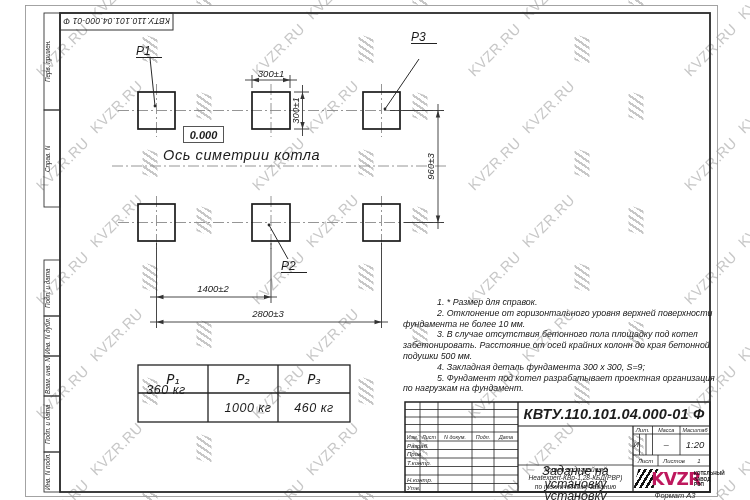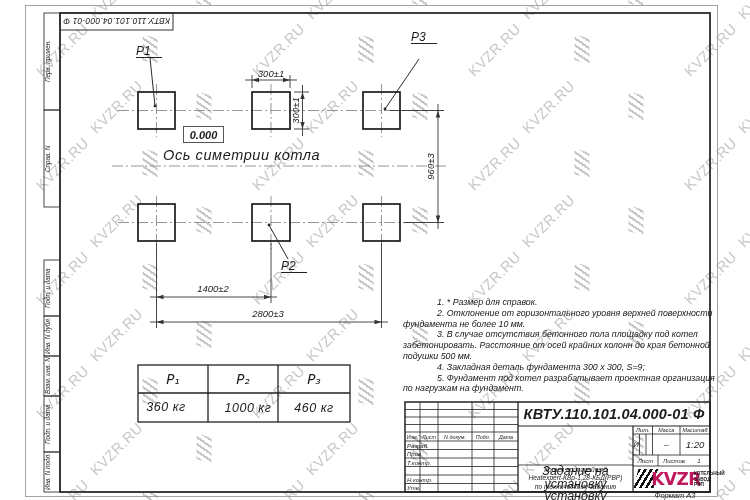--- a/index.html
+++ b/index.html
@@ -339,21 +339,21 @@
   <div class="txt pad-label" style="left:411px;top:30px;width:26px;">P3</div>
   <div class="txt pad-label" style="left:281px;top:259px;width:26px;">P2</div>
 
   <div class="txt ctr elev" style="left:183px;top:126px;width:39px;height:15px;">0.000</div>
 
   <div class="txt axis-lbl" style="left:163px;top:147px;">Ось симетрии котла</div>
 
   <div class="txt ctr tbl-h" style="left:138px;top:365px;width:70px;height:28px;">P₁</div>
   <div class="txt ctr tbl-h" style="left:278px;top:365px;width:72px;height:28px;">P₃</div>
   <div class="txt ctr tbl-h" style="left:208px;top:365px;width:70px;height:28px;">P₂</div>
-  <div class="txt ctr tbl-v" style="left:138px;top:392px;width:56px;height:29px;">360 кг</div>
+  <div class="txt ctr tbl-v" style="left:138px;top:375px;width:56px;height:29px;">360 кг</div>
   <div class="txt ctr tbl-v" style="left:213px;top:393px;width:70px;height:29px;">1000 кг</div>
   <div class="txt ctr tbl-v" style="left:278px;top:393px;width:72px;height:29px;">460 кг</div>
 
   <div class="txt" style="left:403px;top:297px;width:308px;">
     <div class="note-line n-ind">1. * Размер для справок.</div>
     <div class="note-line n-ind">2. Отклонение от горизонтального уровня верхней поверхности</div>
     <div class="note-line">фундамента не более 10 мм.</div>
     <div class="note-line n-ind">3. В случае отсутствия бетонного пола площадку под котел</div>
     <div class="note-line">забетонировать. Расстояние от осей крайних колонн до края бетонной</div>
     <div class="note-line">подушки 500 мм.</div>

